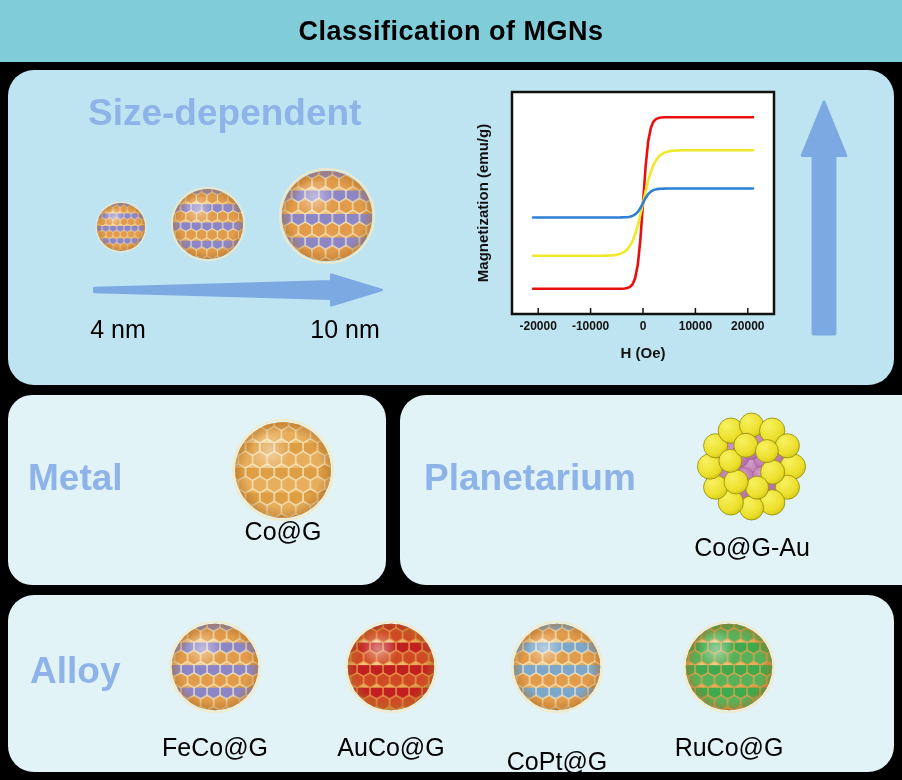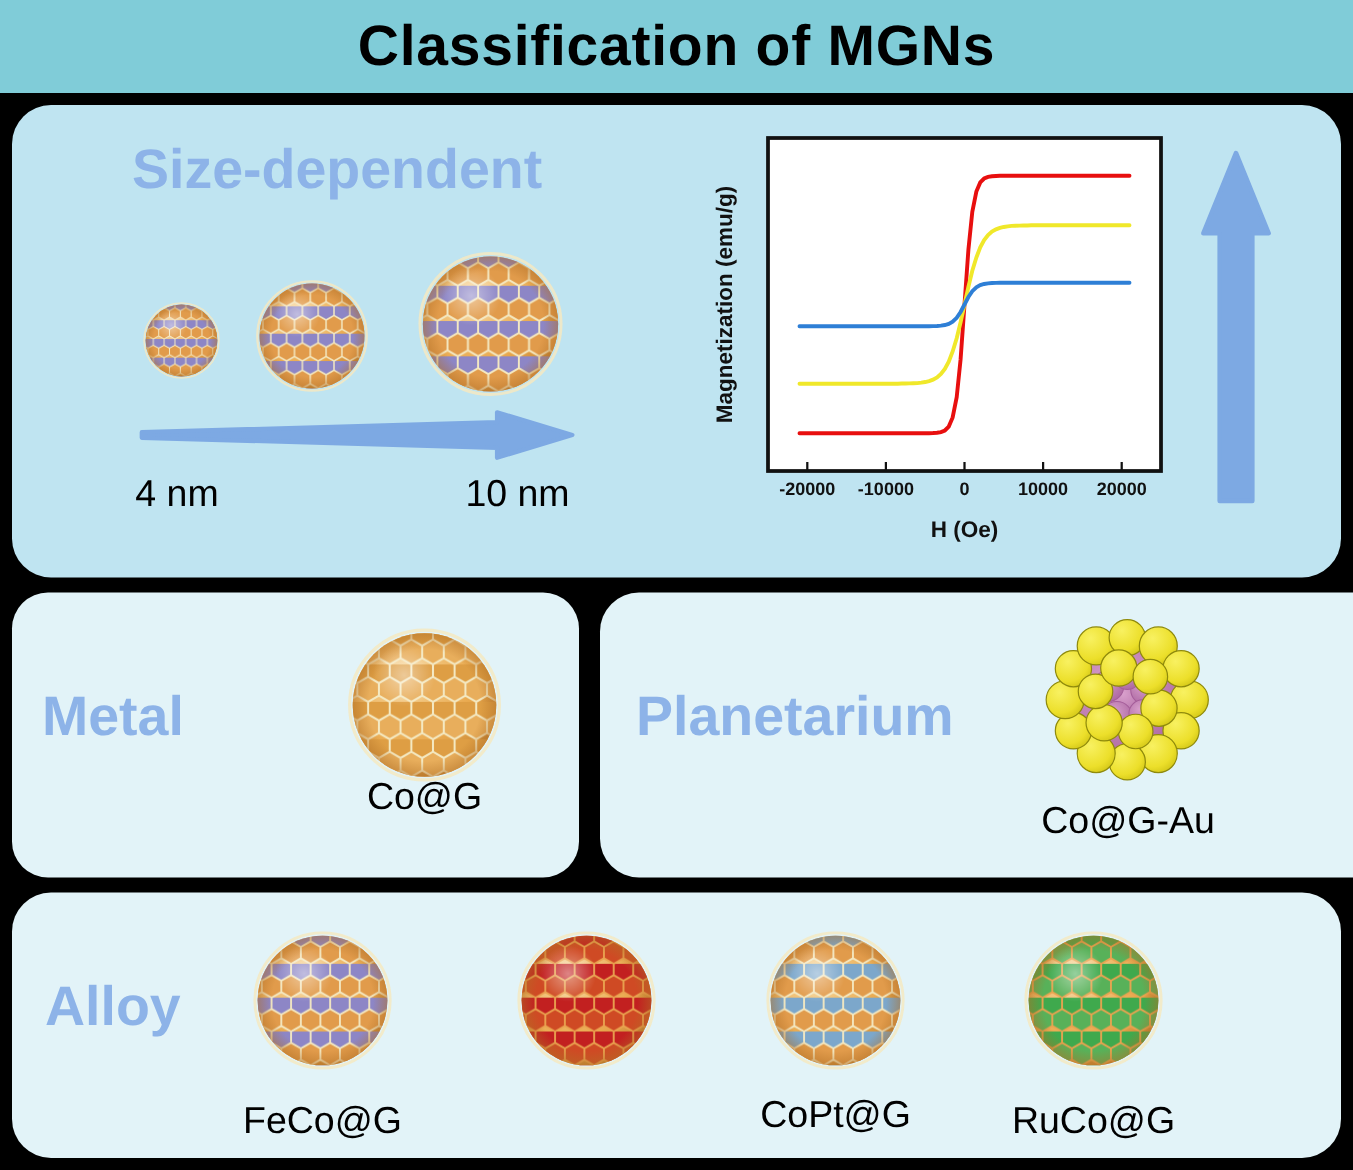--- a/index.html
+++ b/index.html
@@ -5,21 +5,21 @@
   * { margin:0; padding:0; box-sizing:border-box; }
   html,body { background:#000; }
   body { font-family:"Liberation Sans", sans-serif; }
 
   .page { position:relative; width:902px; height:780px;
           background:var(--page-bg,#000); overflow:hidden; }
 
   .title-band { position:absolute; left:0; top:0; width:902px; height:62px;
                 background:var(--header-bg,#80ccd8);
                 display:flex; align-items:center; justify-content:center; }
-  .title-band h1 { font-size:38px; font-weight:bold; color:var(--text-color,#000);
+  .title-band h1 { font-size:27px; font-weight:bold; color:var(--text-color,#000);
                    letter-spacing:0.5px; }
 
   .panel { position:absolute; border-radius:26px;padding-left:20px; }
   .top-panel    { left:8px;   top:70px;  width:886px; height:315px;
                   background:var(--panel-top-bg,#bfe4f1); }
   .sub-panel    { background:var(--panel-bg,#e2f3f8); }
   .metal-panel  { left:8px;   top:395px; width:378px; height:190px;border-radius:24px; }
   .planet-panel { left:400px; top:395px; width:546px; height:190px; }
   .alloy-panel  { left:8px;   top:595px; width:886px; height:177px; }
 
@@ -268,17 +268,18 @@
     </svg>
     <svg class="particle" style="left:674px;top:25px;width:94px;height:94px" viewBox="0 0 100 100">
       <circle class="cage" cx="50" cy="50" r="48"></circle>
       <circle cx="50" cy="50" r="46" fill="url(#gradBase)"></circle>
       <circle cx="50" cy="50" r="46" fill="url(#patGreen)"></circle>
       <circle cx="50" cy="50" r="46" fill="url(#gradShade)"></circle>
       <circle cx="37" cy="31" r="20" fill="url(#gradHi)"></circle>
     </svg>
 
     <div class="pcap" style="left:127px;top:138px;width:160px;">FeCo@G</div>
-    <div class="pcap" style="left:469px;top:134px;width:160px;">CoPt@G</div>
+    <div class="pcap" style="left:303px;top:138px;width:160px;">AuCo@G</div>
+    <div class="pcap" style="left:469px;top:152px;width:160px;">CoPt@G</div>
     <div class="pcap" style="left:641px;top:138px;width:160px;">RuCo@G</div>
   </section>
 
 </div>
 
 </body></html>

